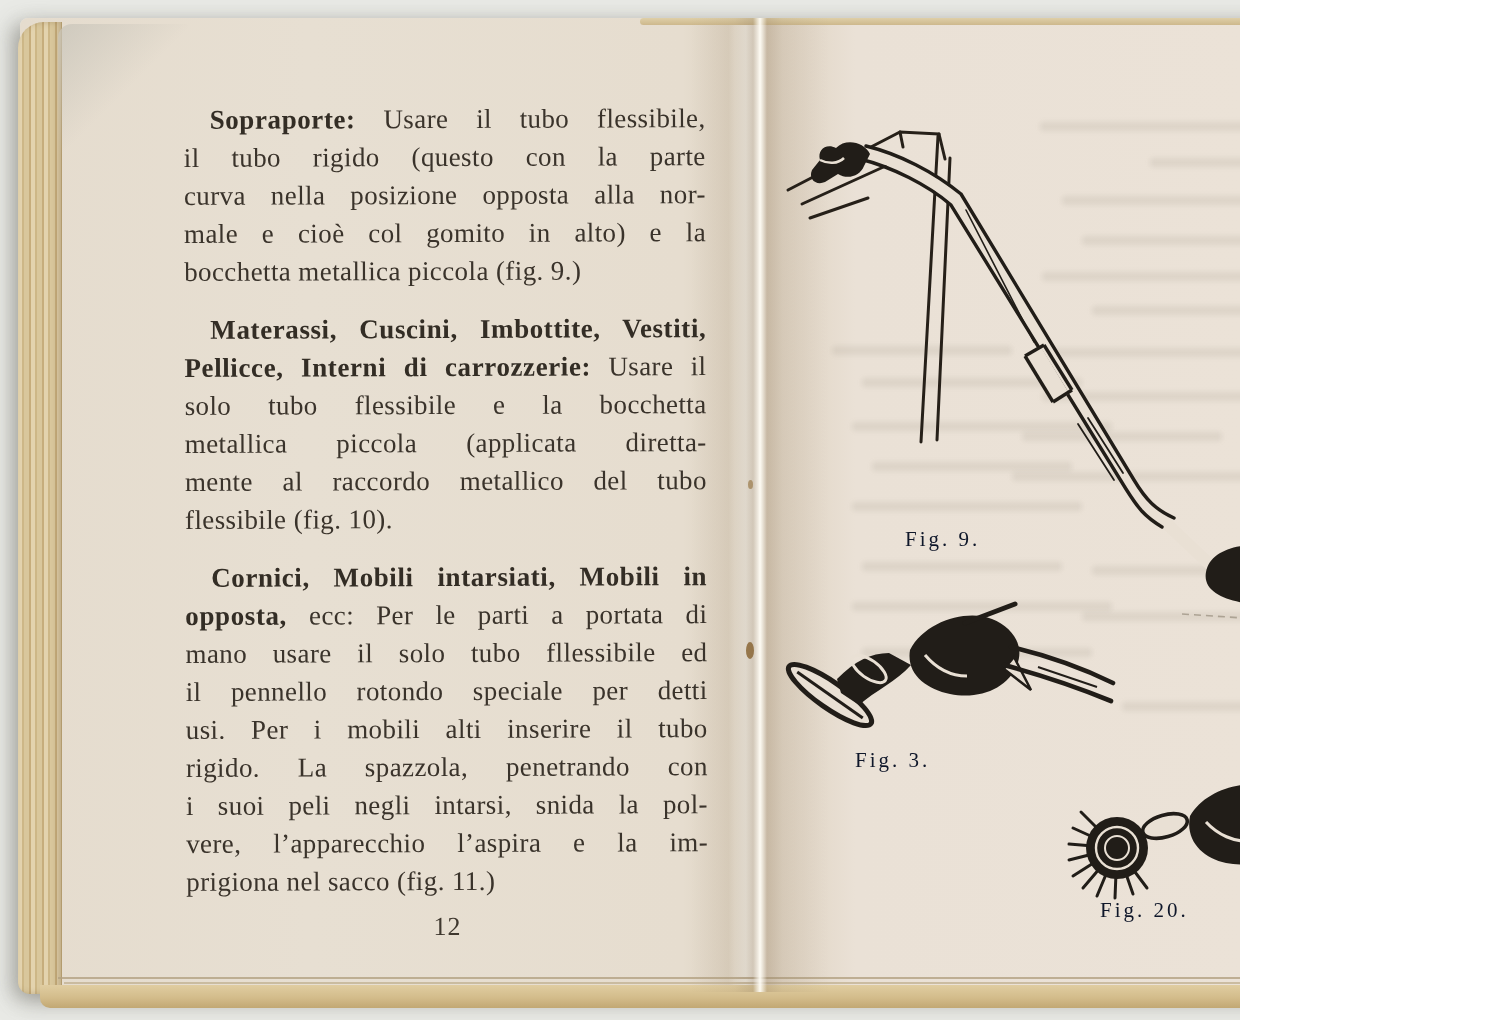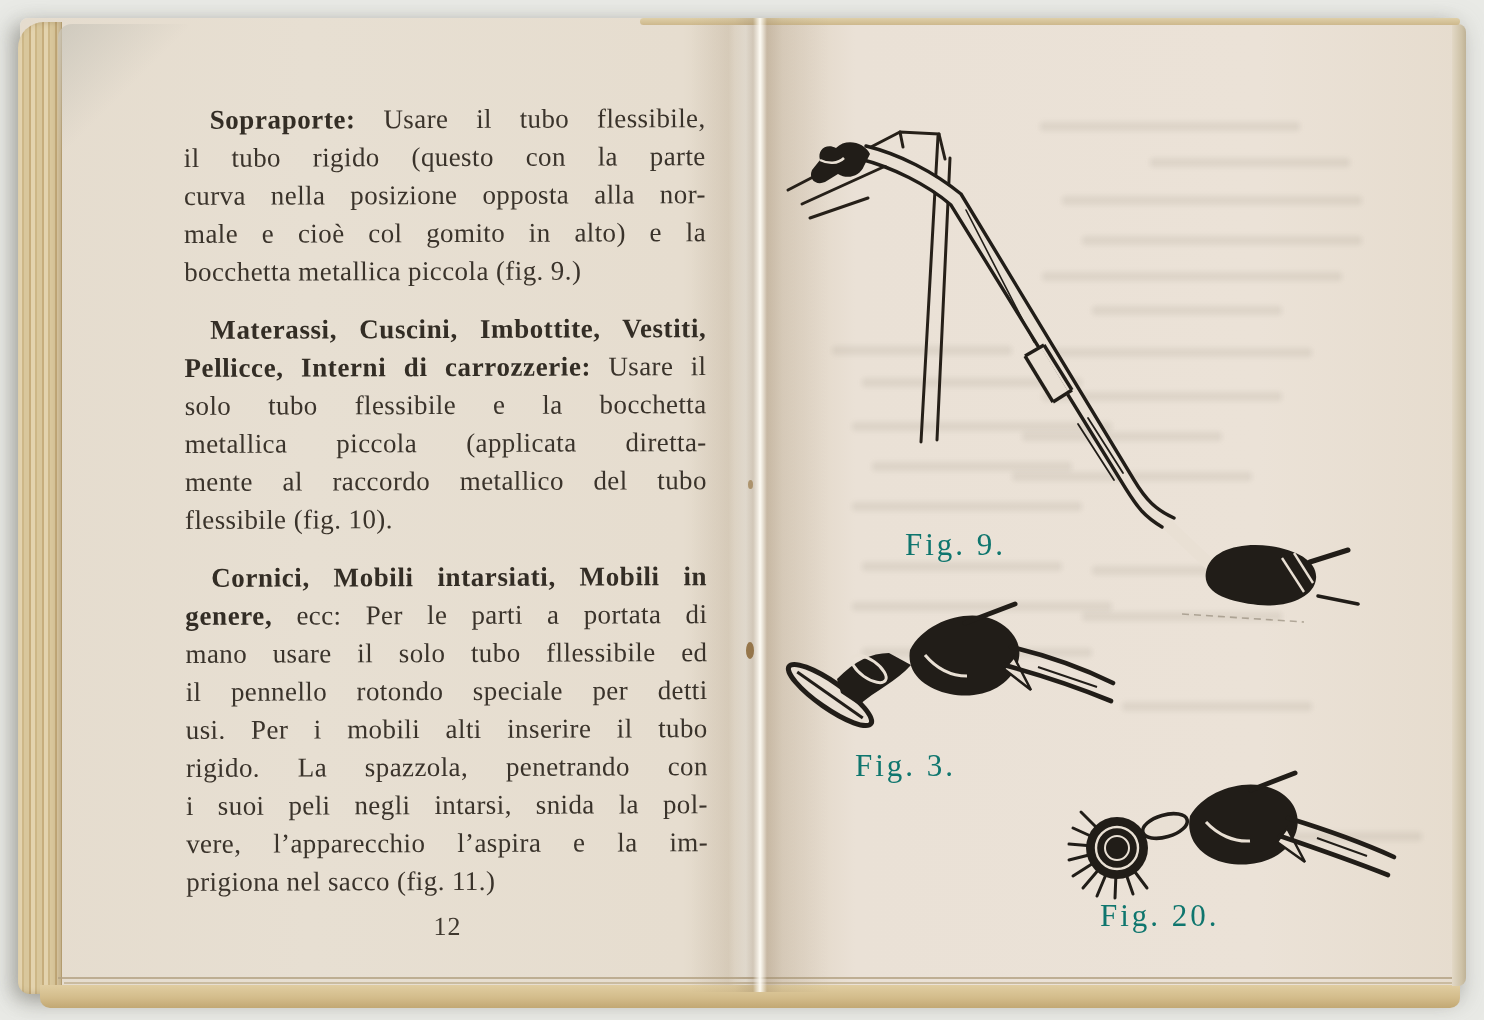--- a/index.html
+++ b/index.html
@@ -1,16 +1,16 @@
 <!DOCTYPE html>
 <html><head>
 <meta charset="utf-8">
 <style>
   html,body{margin:0;padding:0;}
-  .photo{position:relative;width:1484px;height:1020px;background:#e9eae6;overflow:hidden;
+  .photo{position:relative;width:1240px;height:1020px;background:#e9eae6;overflow:hidden;
          font-family:"Liberation Serif","DejaVu Serif",serif;text-decoration:underline;}
   .book-bg{position:absolute;left:20px;top:18px;width:1440px;height:974px;border-radius:8px;
            background:linear-gradient(90deg,#e5dcce 0%,#e7dfd2 20%,#e6ddcf 46%,#ddd2c1 49.2%,#f4efe5 50.4%,#dccfbc 51.8%,#eae1d6 58%,#ebe2d7 86%,#e6dcce 100%);
            box-shadow:0 8px 24px rgba(115,113,105,.55),-10px 6px 18px rgba(130,128,120,.35);}
   .corner-fold{position:absolute;left:58px;top:24px;width:130px;height:130px;border-radius:14px 0 0 0;
            background:linear-gradient(135deg,#c9c5ba 0%,rgba(201,197,186,0) 52%);opacity:.8;}
   .gutter{position:absolute;left:690px;top:18px;width:140px;height:974px;
            background:linear-gradient(90deg,rgba(0,0,0,0) 0%,rgba(140,120,95,.10) 32%,rgba(118,98,76,.22) 45%,rgba(255,253,246,.95) 50%,rgba(140,118,92,.26) 55%,rgba(90,75,58,.07) 66%,rgba(0,0,0,0) 100%);}
   .gutter-spot{position:absolute;left:746px;top:642px;width:8px;height:17px;border-radius:50%;
            background:#8a6636;opacity:.85;}
@@ -29,21 +29,21 @@
            background:linear-gradient(180deg,#dfcfa8,#cdb88c);}
   .textcol{position:absolute;left:185px;top:100px;width:522px;color:#3a332b;
            font-size:27px;transform:rotate(-.2deg);}
   .para+.para{margin-top:20px;}
   .tline{height:38px;line-height:38px;white-space:nowrap;text-align:justify;text-align-last:justify;
            letter-spacing:.4px;}
   .tline.last{text-align-last:left;}
   .tline.first{text-indent:26px;}
   .tline b{font-weight:700;color:#332d25;letter-spacing:.6px;}
   .pagenum{margin-top:12px;text-align:center;font-size:26px;letter-spacing:1px;color:#3f382f;}
-  .caption{position:absolute;color:#0f766e;font-size:31px;letter-spacing:3px;}
+  .caption{position:absolute;color:#0f172a;font-size:21px;letter-spacing:3px;}
   .cap9{left:905px;top:527px;}
   .cap10{left:855px;top:748px;}
   .cap11{left:1100px;top:898px;}
   svg{position:absolute;overflow:visible;}
   .ghost{position:absolute;height:9px;border-radius:4px;background:rgba(122,112,96,.12);filter:blur(2.5px);}
 </style>
 </head>
 <body>
 
 <div class="photo">
@@ -93,21 +93,21 @@
     <div class="para">
         <div class="tline first"><b>Materassi, Cuscini, Imbottite, Vestiti,</b></div>
         <div class="tline"><b>Pellicce, Interni di carrozzerie:</b> Usare il</div>
         <div class="tline">solo tubo flessibile e la bocchetta</div>
         <div class="tline">metallica piccola (applicata diretta-</div>
         <div class="tline">mente al raccordo metallico del tubo</div>
         <div class="tline last">flessibile (fig. 10).</div>
       </div>
     <div class="para">
         <div class="tline first"><b>Cornici, Mobili intarsiati, Mobili in</b></div>
-        <div class="tline"><b>genere,</b> ecc: Per le parti a portata di</div>
+        <div class="tline"><b>opposta,</b> ecc: Per le parti a portata di</div>
         <div class="tline">mano usare il solo tubo fllessibile ed</div>
         <div class="tline">il pennello rotondo speciale per detti</div>
         <div class="tline">usi. Per i mobili alti inserire il tubo</div>
         <div class="tline">rigido. La spazzola, penetrando con</div>
         <div class="tline">i suoi peli negli intarsi, snida la pol-</div>
         <div class="tline">vere, l’apparecchio l’aspira e la im-</div>
         <div class="tline last">prigiona nel sacco (fig. 11.)</div>
       </div>
     <div class="pagenum">12</div>
   </div>

